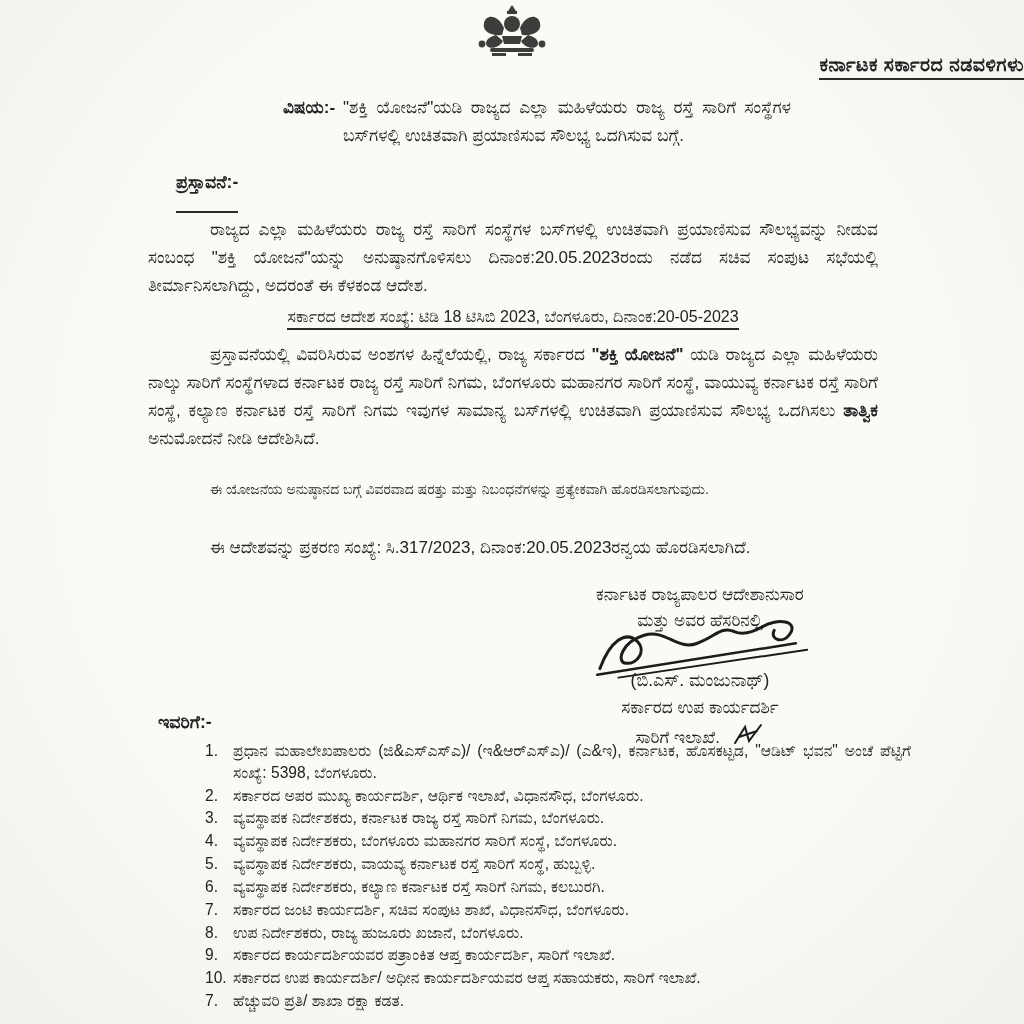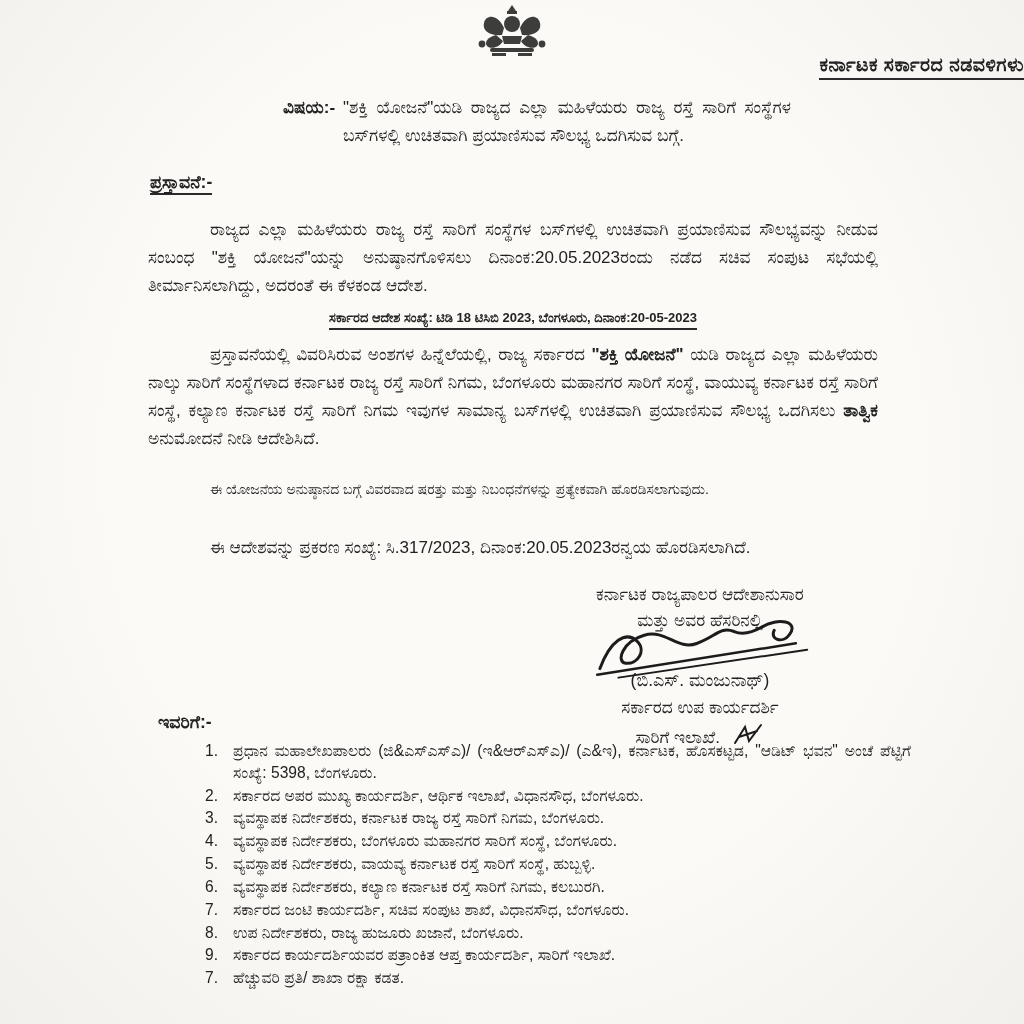--- a/index.html
+++ b/index.html
@@ -10,21 +10,21 @@
     color:#222;
   }
   .page {
     position:relative;
     width:1024px; height:1024px;
     background:radial-gradient(ellipse at 50% 45%, #fbfaf7 55%, #f2f0ec 100%);
     overflow:hidden;
     -webkit-font-smoothing:antialiased;
   }
   .bold { font-weight:700; }
-  .u { border-bottom:2px solid #2a2a2a; padding-bottom:1px; }
+  .u { border-bottom:2px solid #2a2a2a; padding-bottom:19px;margin-left:26px; }
 
   
   .emblem-wrap { position:absolute; top:4px; left:0; width:100%; text-align:center; }
   .doc-title-wrap { position:absolute; top:54px; left:0; width:100%; text-align:right; }
   .doc-title {
     display:inline-block; font-size:19px; font-weight:700; letter-spacing:.5px;
     border-bottom:2.5px solid #2a2a2a; padding-bottom:2px;
   }
 
   
@@ -33,21 +33,21 @@
   .subject-label { font-weight:700; white-space:nowrap; }
   .subject-text { flex:1; text-align:justify; }
 
   
   .preamble-h { position:absolute; top:172px; left:150px; font-size:17.5px; font-weight:700; }
   .preamble-p { position:absolute; top:216px; left:148px; width:730px;
                 font-size:17px; line-height:1.66; text-align:justify; text-indent:62px; margin:0; }
 
   
   .order-line-wrap { position:absolute; top:308px; left:148px; width:730px; text-align:center; }
-  .order-line { display:inline-block; font-size:13px; font-weight:700;
+  .order-line { display:inline-block; font-size:16px; font-weight:400;
                 border-bottom:2.5px solid #2a2a2a; padding-bottom:2px; }
   .order-p1 { position:absolute; top:341px; left:148px; width:730px;
               font-size:17px; line-height:1.64; text-align:justify; text-indent:62px; margin:0; }
   .order-p2 { position:absolute; top:478px; left:148px; width:730px;
               font-size:14px; line-height:1.64; text-align:justify; text-indent:62px; margin:0; }
   .order-p3 { position:absolute; top:534px; left:148px; width:730px;
               font-size:17px; line-height:1.64; text-align:justify; text-indent:62px; margin:0; }
 
   
   .sig-block { position:absolute; top:582px; left:505px; width:390px; text-align:center;
@@ -175,20 +175,24 @@
       <li>
         <span class="no">8.</span>
         <span class="txt">ಉಪ ನಿರ್ದೇಶಕರು, ರಾಜ್ಯ ಹುಜೂರು ಖಜಾನೆ, ಬೆಂಗಳೂರು.</span>
       </li>
 
       <li>
         <span class="no">9.</span>
         <span class="txt">ಸರ್ಕಾರದ ಕಾರ್ಯದರ್ಶಿಯವರ ಪತ್ರಾಂಕಿತ ಆಪ್ತ ಕಾರ್ಯದರ್ಶಿ, ಸಾರಿಗೆ ಇಲಾಖೆ.</span>
       </li>
 
+      <li>
+        <span class="no">10.</span>
+        <span class="txt">ಸರ್ಕಾರದ ಉಪ ಕಾರ್ಯದರ್ಶಿ/ ಅಧೀನ ಕಾರ್ಯದರ್ಶಿಯವರ ಆಪ್ತ ಸಹಾಯಕರು, ಸಾರಿಗೆ ಇಲಾಖೆ.</span>
+      </li>
 
       <li>
         <span class="no">7.</span>
         <span class="txt">ಹೆಚ್ಚುವರಿ ಪ್ರತಿ/ ಶಾಖಾ ರಕ್ಷಾ ಕಡತ.</span>
       </li>
     </ol>
 
 </div>
 
 </body></html>

